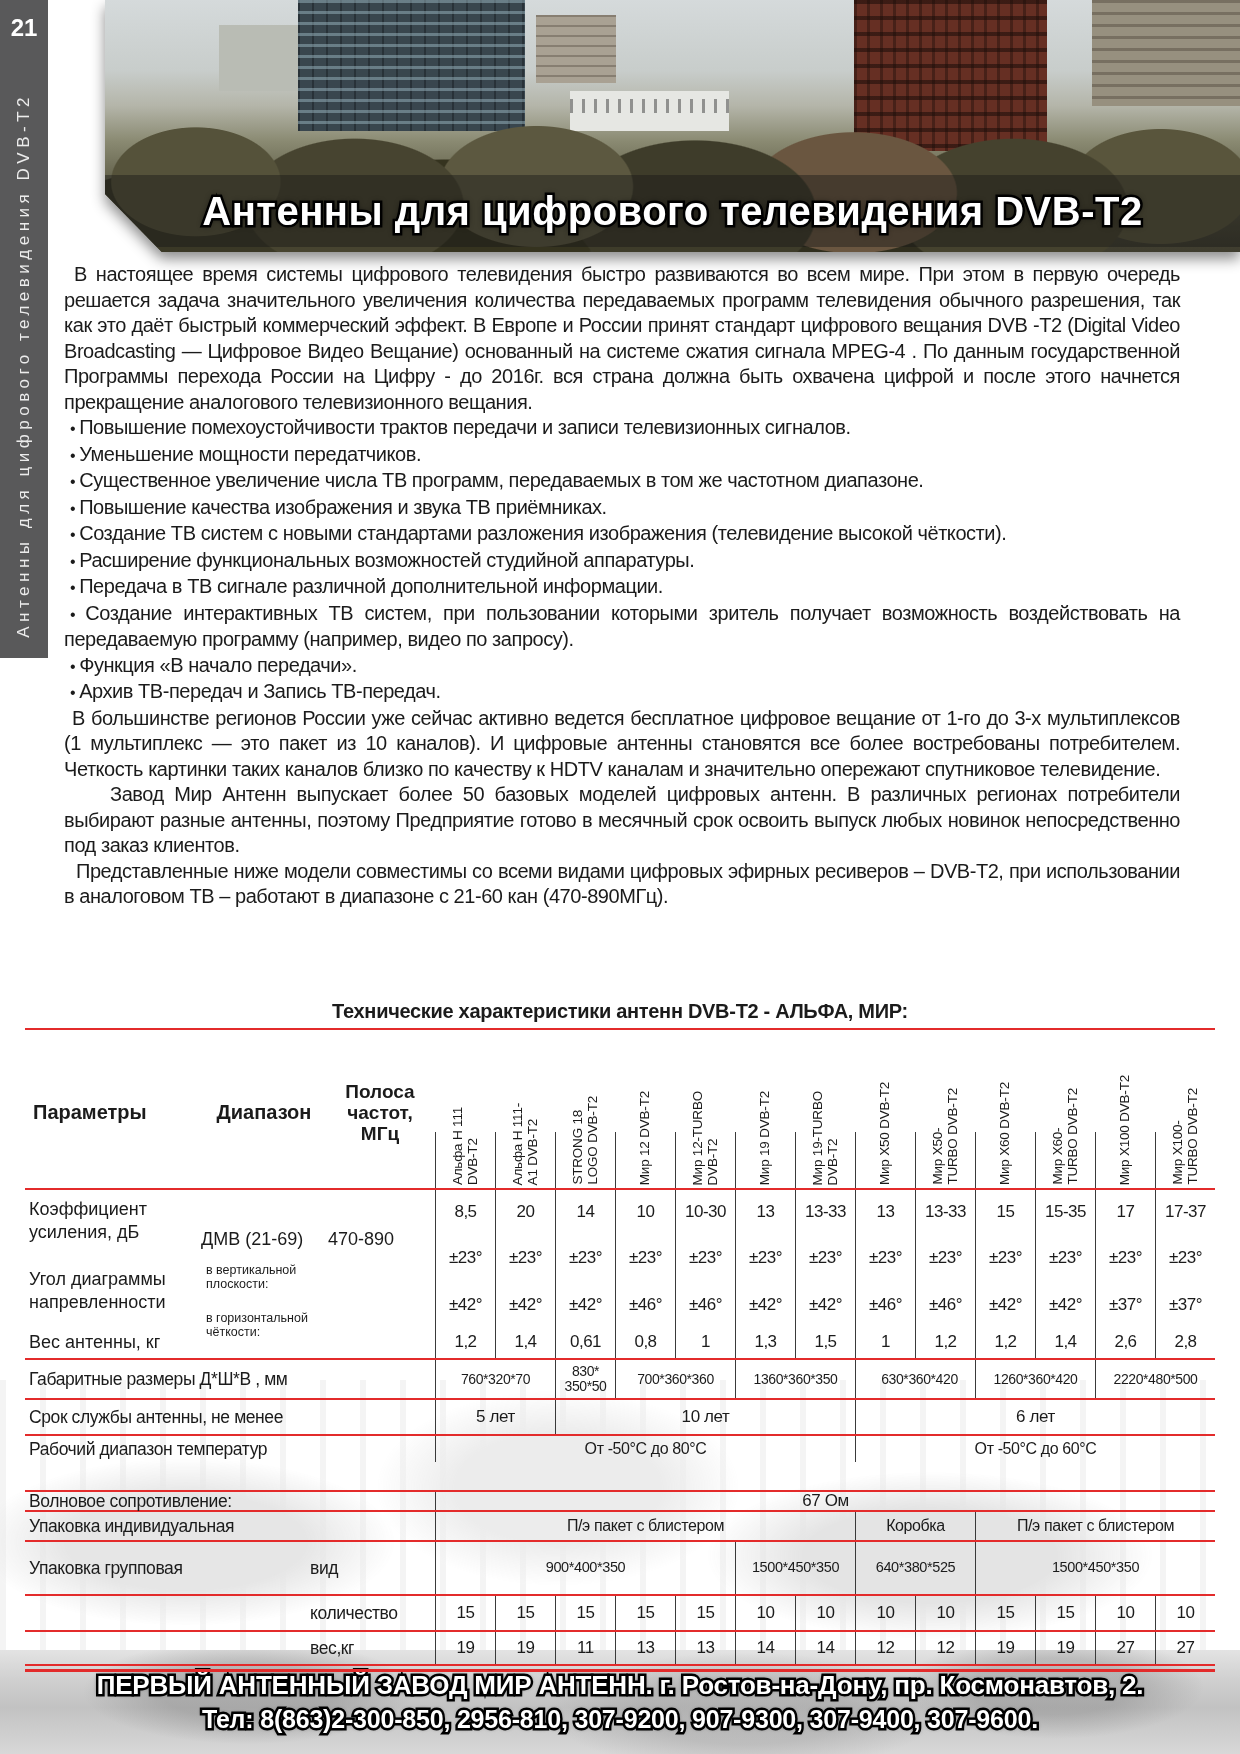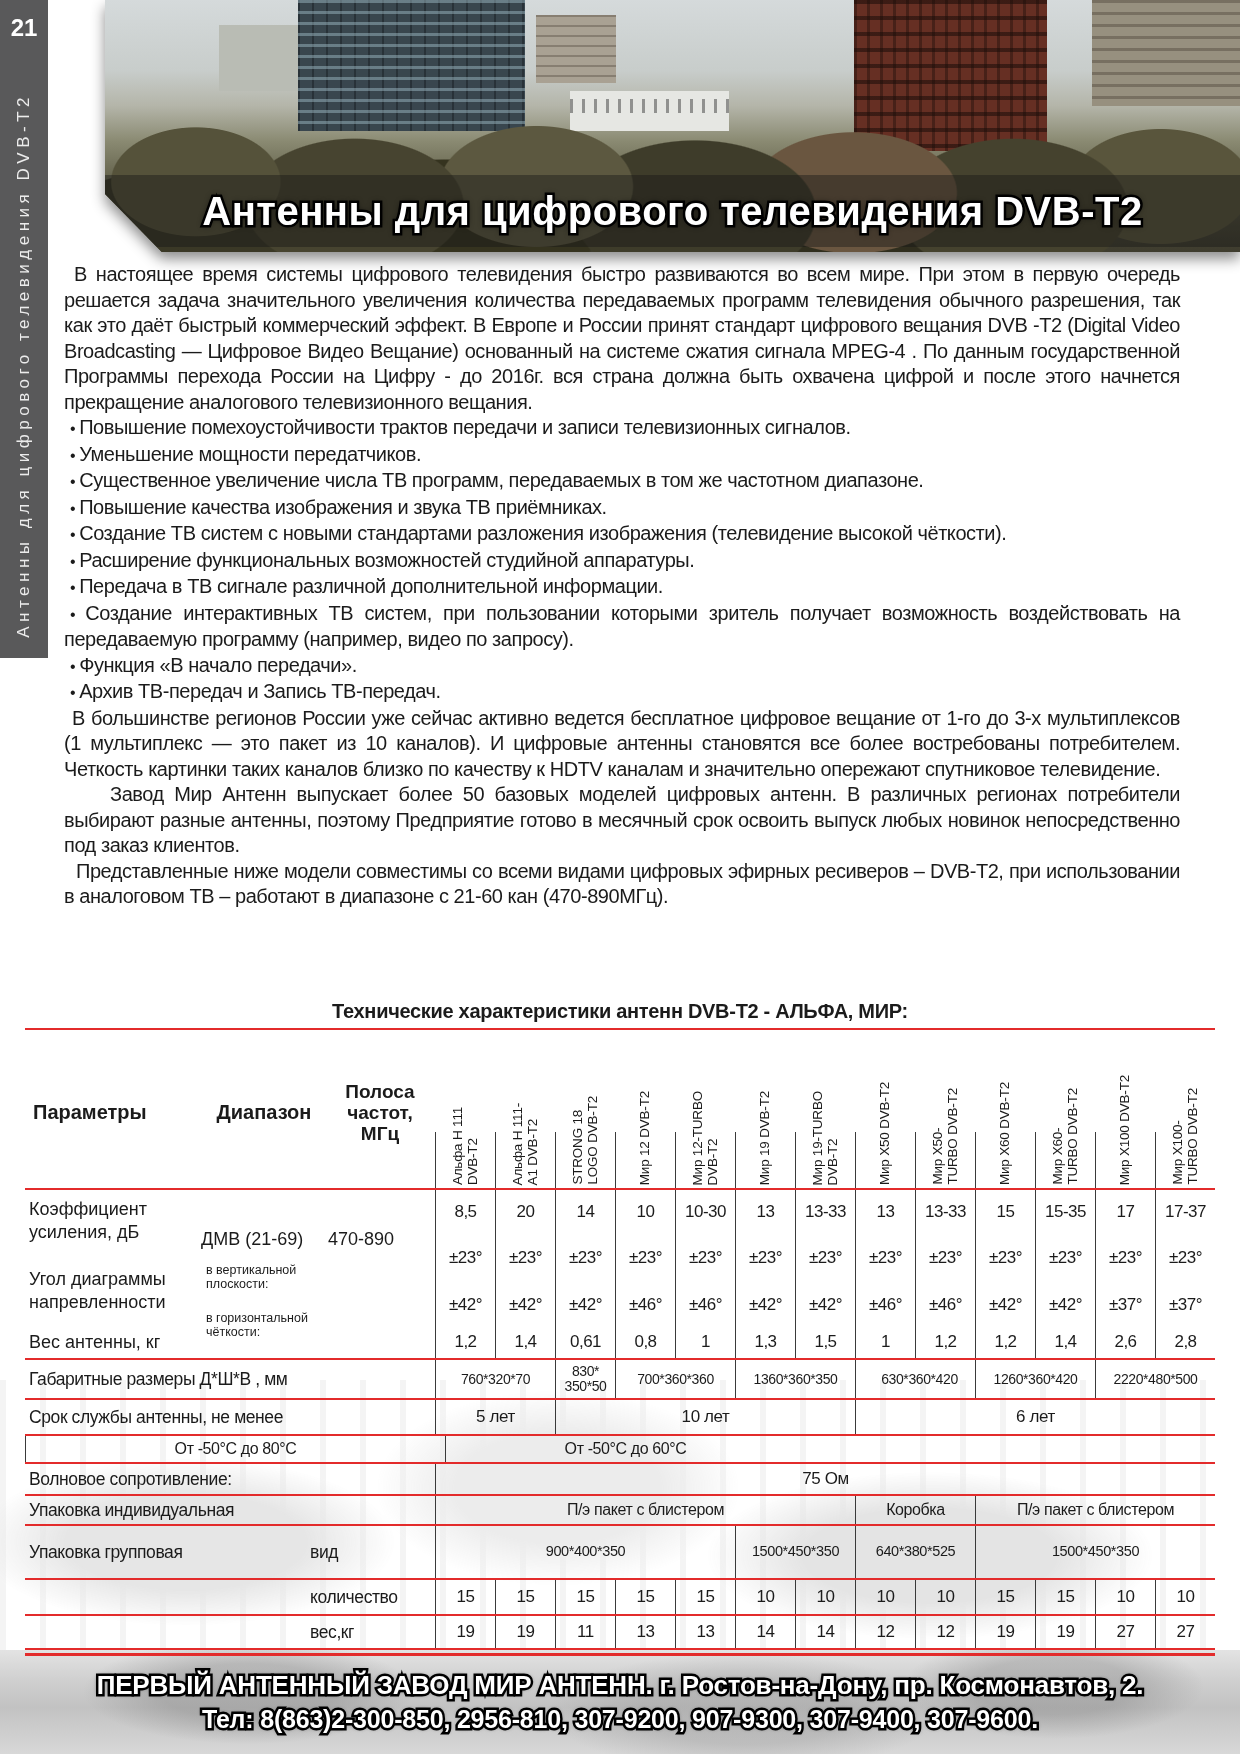--- a/index.html
+++ b/index.html
@@ -100,21 +100,21 @@
 
   .m-label{width:410px;position:relative;display:flex;align-items:center;
            box-sizing:border-box;padding-left:4px;font-size:17.5px;letter-spacing:-0.4px;}
   .m-label .sub{position:absolute;left:285px;top:50%;transform:translateY(-50%);}
   .m-cell{box-sizing:border-box;border-left:1px solid var(--line);display:flex;align-items:center;
           justify-content:center;text-align:center;white-space:pre-line;
           font-size:15.5px;line-height:1.05;letter-spacing:-0.4px;}
   .r0{height:40px;} .r0 .m-cell{font-size:14px;}
   .r1{height:36px;} .r1 .m-cell{font-size:17px;}
   .r2{height:28px;} .r2 .m-cell{font-size:16px;}
-  .r3{height:32px;} .r3 .m-cell{font-size:17px;}
+  .r3{height:20px;margin-top:28px;} .r3 .m-cell{font-size:17px;}
   .r4{height:30px;} .r4 .m-cell{font-size:16px;}
   .r5{height:54px;} .r5 .m-cell{font-size:14.5px;}
   .r6{height:36px;} .r6 .m-cell{font-size:17px;}
   .r7{height:36px;border-bottom:2.5px solid var(--red);} .r7 .m-cell{font-size:17px;}
   .bottom-rule{width:1190px;height:2.5px;background:var(--red);margin-top:3px;}
 
   
   .watermark{position:absolute;left:0;right:0;top:1380px;height:270px;pointer-events:none;opacity:.18;
      background:
       radial-gradient(300px 120px at 15% 60%,#777 40%,transparent 70%),
@@ -343,28 +343,31 @@
       </div>
       <div class="t-row t-m r1">
         <div class="m-label">
           <span class="lab">Срок службы антенны, не менее</span>
         </div>
         <div class="m-cell" style="width: 120px;">5 лет</div>
         <div class="m-cell" style="width: 300px;">10 лет</div>
         <div class="m-cell" style="width: 360px;">6 лет</div>
       </div>
       <div class="t-row t-m r2">
+        <div class="m-label">
+          <span class="lab">Рабочий диапазон температур</span>
+        </div>
         <div class="m-cell" style="width: 420px;">От -50°С до 80°С</div>
         <div class="m-cell" style="width: 360px;">От -50°С до 60°С</div>
       </div>
       <div class="t-row t-m r3">
         <div class="m-label">
           <span class="lab">Волновое сопротивление:</span>
         </div>
-        <div class="m-cell" style="width: 780px;">75 Ом</div>
+        <div class="m-cell" style="width: 780px;">67 Ом</div>
       </div>
       <div class="t-row t-m r4">
         <div class="m-label">
           <span class="lab">Упаковка индивидуальная</span>
         </div>
         <div class="m-cell" style="width: 420px;">П/э пакет с блистером</div>
         <div class="m-cell" style="width: 120px;">Коробка</div>
         <div class="m-cell" style="width: 240px;">П/э пакет с блистером</div>
       </div>
       <div class="t-row t-m r5">

